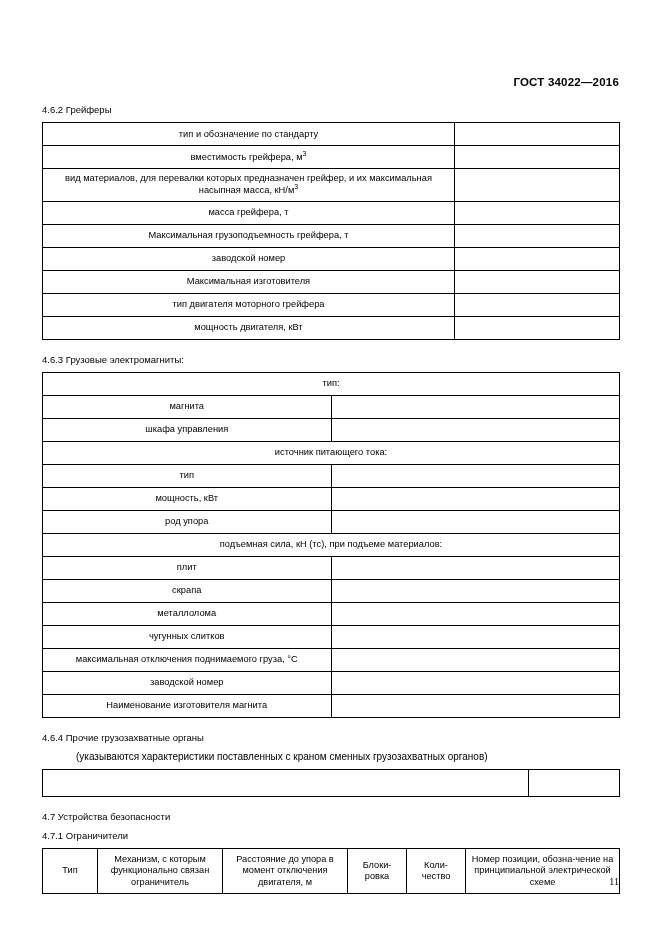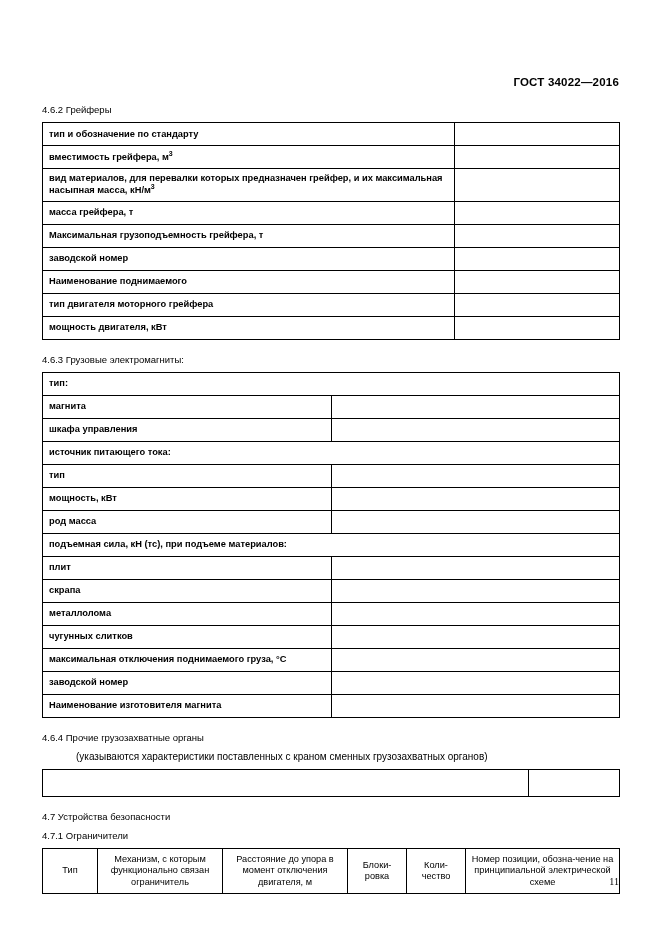--- a/index.html
+++ b/index.html
@@ -56,22 +56,21 @@
   }
   table.form td {
     border: 1px solid #000000;
     font-size: 9.3px;
     padding: 4px 6px;
     line-height: 1.25;
     vertical-align: middle;
     height: 14px;
   }
   td.lbl {
-    text-align: left;
-    font-weight: bold;
+    text-align: center;
   }
   td.val {
     width: 152px;
   }
   .indent1 { padding-left: 38px; }
   .wide-row td { height: 26px; }
   sup {
     font-size: 7px;
     vertical-align: super;
     line-height: 0;
@@ -136,21 +135,21 @@
         </tr>
         <tr>
           <td class="lbl">Максимальная грузоподъемность грейфера, т</td>
           <td class="val"></td>
         </tr>
         <tr>
           <td class="lbl">заводской номер</td>
           <td class="val"></td>
         </tr>
         <tr>
-          <td class="lbl">Наименование поднимаемого</td>
+          <td class="lbl">Максимальная изготовителя</td>
           <td class="val"></td>
         </tr>
         <tr>
           <td class="lbl">тип двигателя моторного грейфера</td>
           <td class="val"></td>
         </tr>
         <tr>
           <td class="lbl">мощность двигателя, кВт</td>
           <td class="val"></td>
         </tr>
@@ -177,21 +176,21 @@
         </tr>
         <tr>
           <td class="lbl indent1">тип</td>
           <td class="val"></td>
         </tr>
         <tr>
           <td class="lbl indent1">мощность, кВт</td>
           <td class="val"></td>
         </tr>
         <tr>
-          <td class="lbl indent1">род масса</td>
+          <td class="lbl indent1">род упора</td>
           <td class="val"></td>
         </tr>
         <tr>
           <td class="lbl" colspan="2">подъемная сила, кН (тс), при подъеме материалов:</td>
         </tr>
         <tr>
           <td class="lbl indent1">плит</td>
           <td class="val"></td>
         </tr>
         <tr>

